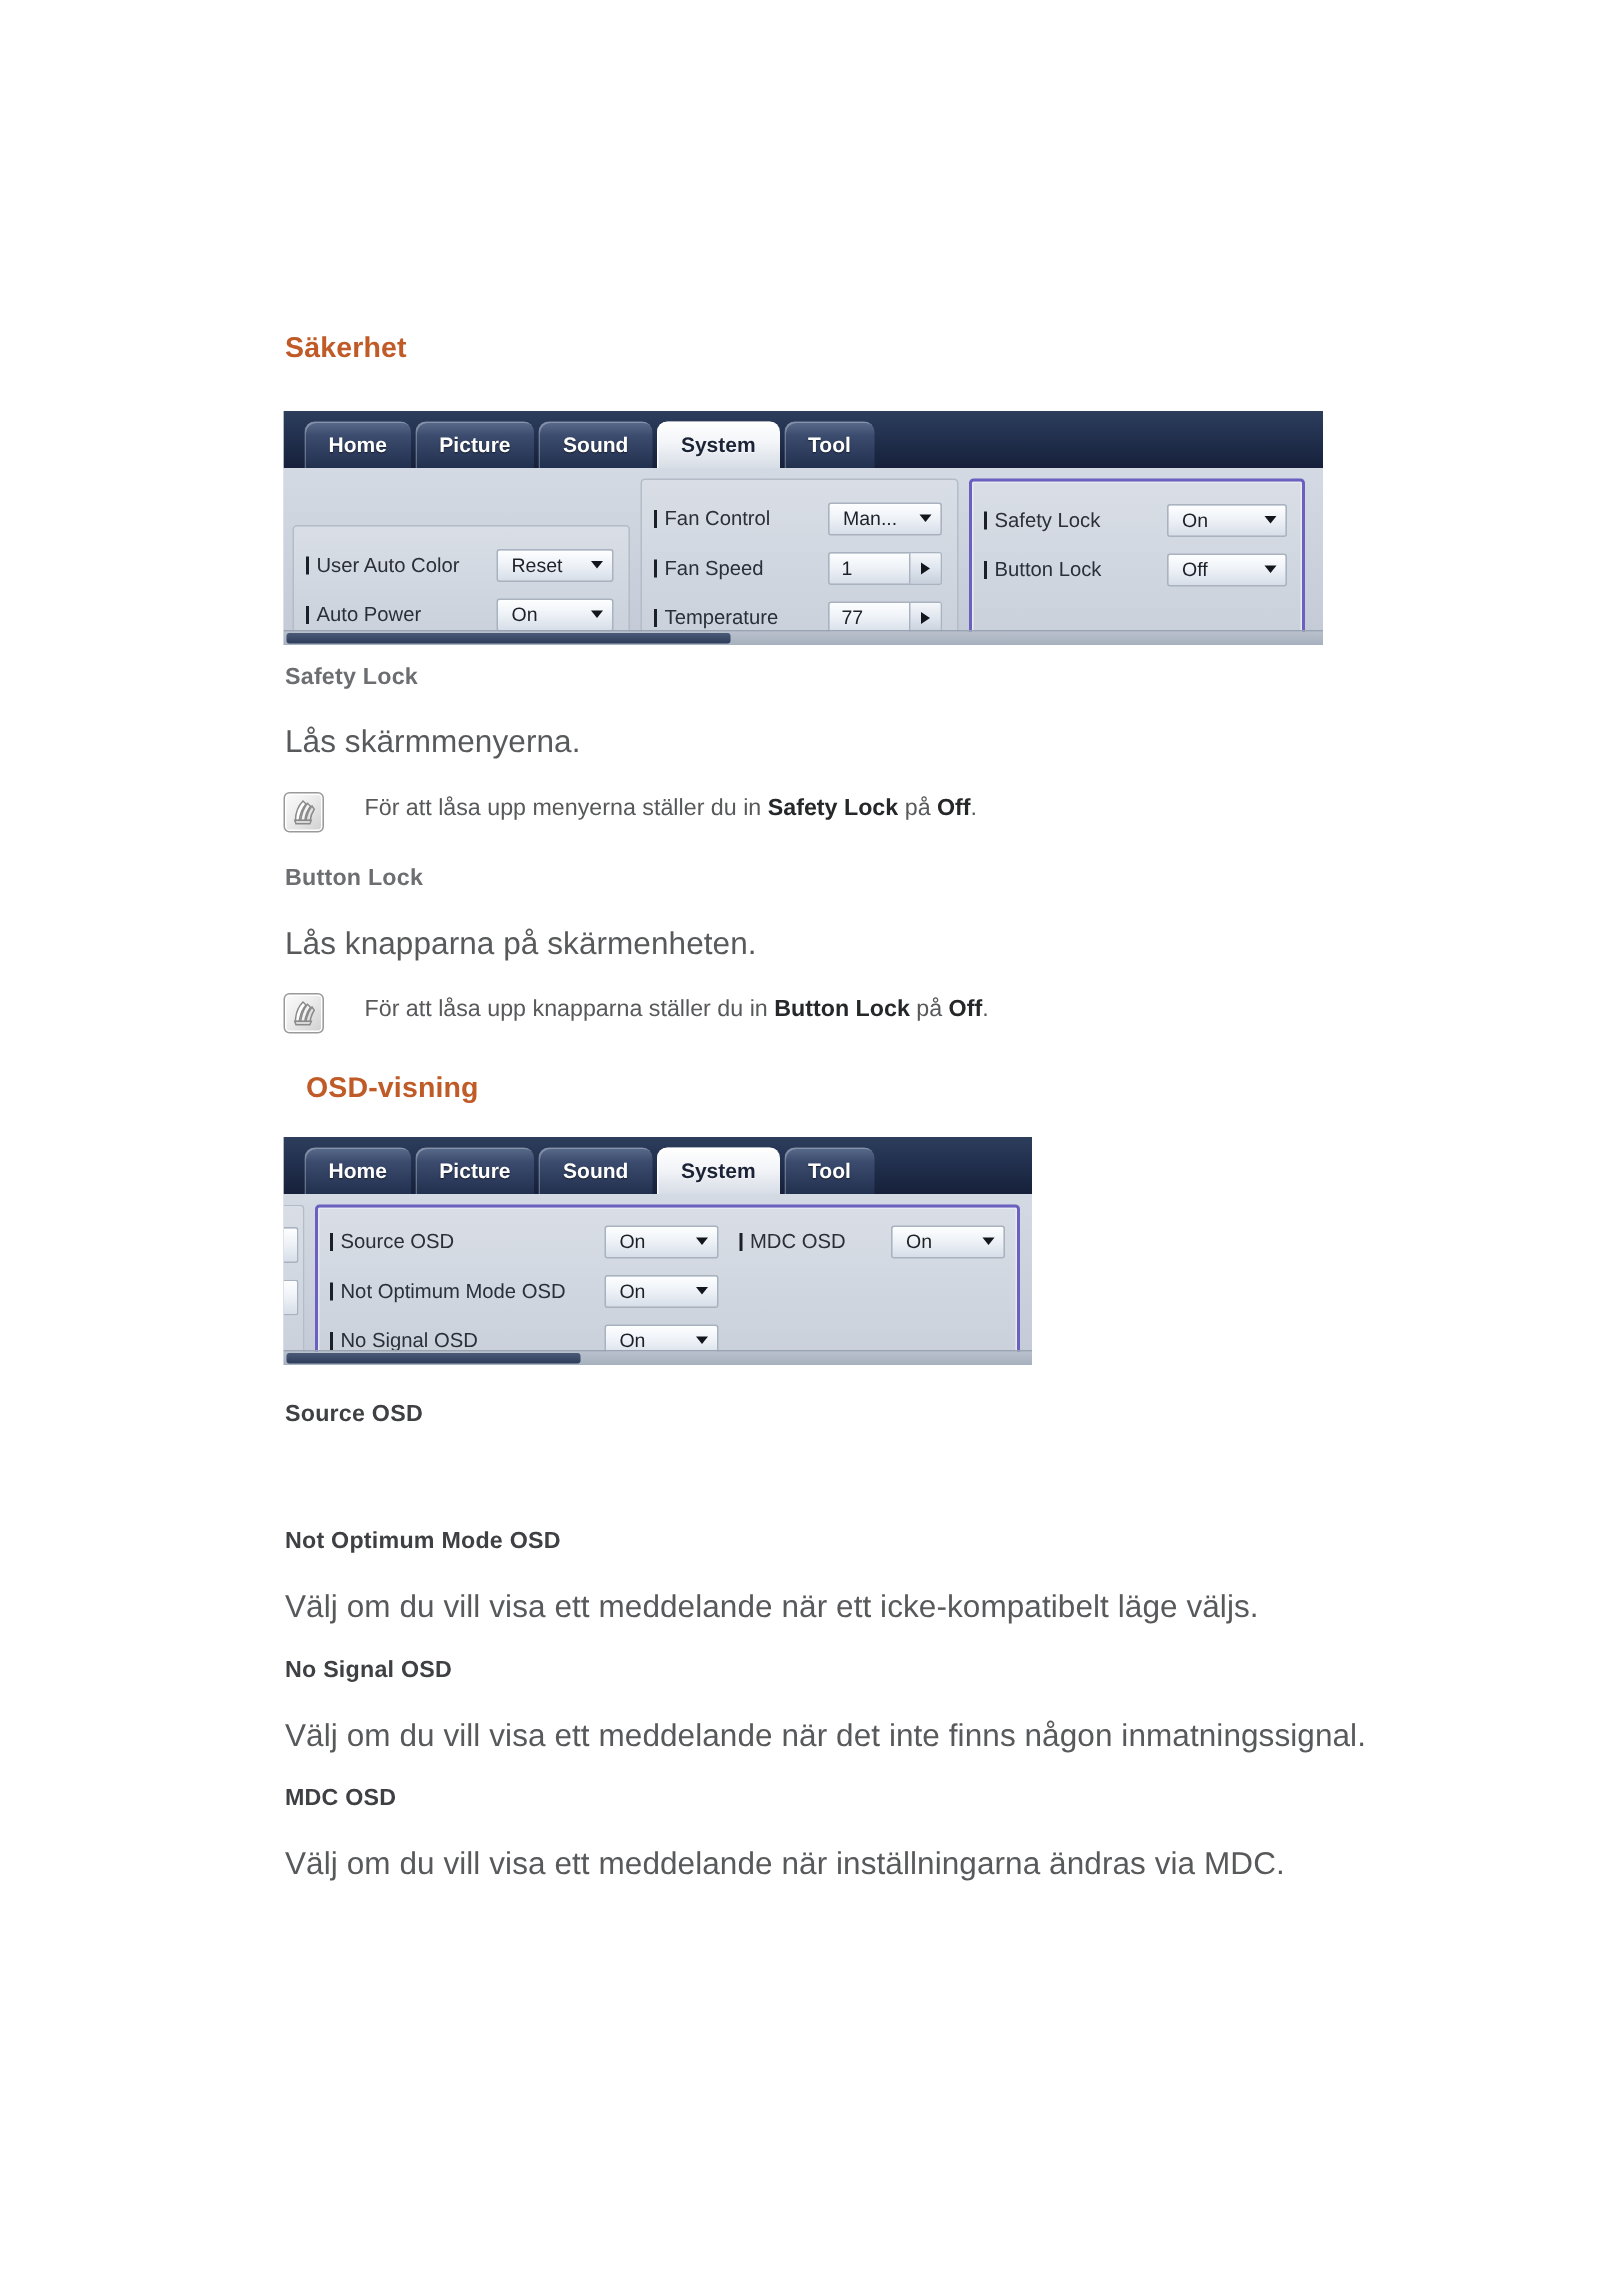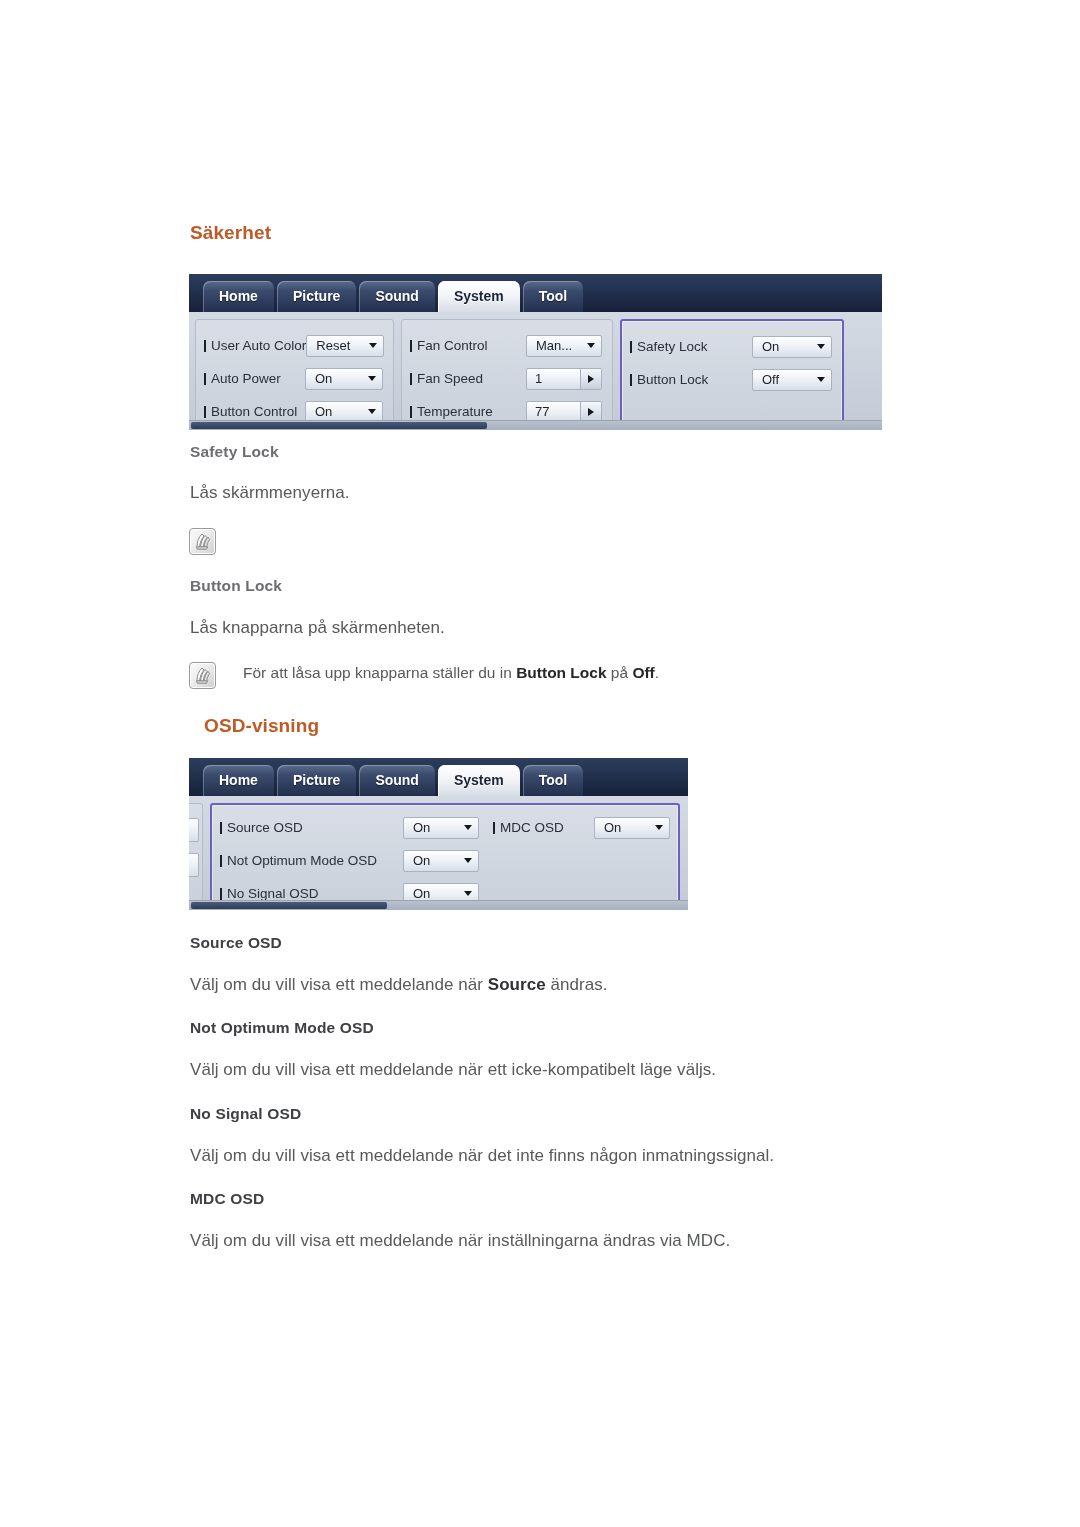--- a/index.html
+++ b/index.html
@@ -23,21 +23,21 @@
     position:absolute;
     color:#6d6e71;
     font-size:15.5px;
     font-weight:bold;
     letter-spacing:.15px;
   }
   .h-sub.dark{color:#3f4044;}
   .p-body{
     position:absolute;
     color:#58595b;
-    font-size:17px;
+    font-size:21px;
     letter-spacing:.05px;
     white-space:nowrap;
   }
   .p-body b{color:#303134;font-weight:bold;}
   .note{
     position:absolute;
     display:flex;
     align-items:flex-start;
   }
   .note-text{
@@ -239,21 +239,21 @@
     <div class="osd-tabs">
       <div class="osd-tab">Home</div>
       <div class="osd-tab">Picture</div>
       <div class="osd-tab">Sound</div>
       <div class="osd-tab active">System</div>
       <div class="osd-tab">Tool</div>
     </div>
 
     <div class="osd-body" style="height:118px;">
 
-      <div class="osd-col" style="width:199px;">
+      <div class="osd-col" style="width:225px;margin-top:31px;">
         <div class="osd-row">
           <div class="osd-label">User Auto Color</div>
           <div class="osd-ctl">
             <div class="osd-select" style="min-width:78px">
               <span class="val">Reset</span>
               <span class="caret-down"></span>
             </div>
           </div>
         </div>
         <div class="osd-row">
@@ -341,20 +341,23 @@
   <div class="p-body" style="left:190px;top:483px;">Lås skärmmenyerna.</div>
 
   <div class="note" style="left:189px;top:528px;">
     <span class="note-icon">
       <svg width="19" height="20" viewBox="0 0 19 20" xmlns="http://www.w3.org/2000/svg">
         <path d="M4 16 C4 10, 6 6, 9 3 L11 5 C8.5 8, 7 11.5, 6.5 16 Z" fill="#ffffff" stroke="#8a8a8a" stroke-width="1"></path>
         <path d="M7.5 16 C8 11, 9.5 7.5, 12 4.5 L14 6.5 C11.8 9.5, 10.6 12.5, 10.2 16 Z" fill="#f2f2f2" stroke="#8a8a8a" stroke-width="1"></path>
         <path d="M11 16 C11.5 12, 12.8 9, 15 6.3 L16.5 8.5 C14.9 11, 14 13.4, 13.8 16 Z" fill="#e2e2e2" stroke="#8a8a8a" stroke-width="1"></path>
         <path d="M3.5 15.8 L14.5 15.8 L13.6 18.2 L4.3 18.2 Z" fill="#d8d8d8" stroke="#8a8a8a" stroke-width="1"></path>
       </svg>
+    </span>
+    <span class="note-text">
+      <span>För att låsa upp menyerna ställer du in </span><b>Safety Lock</b><span> på </span><b>Off</b><span>.</span>
     </span>
   </div>
 
   <div class="h-sub" style="left:190px;top:577px;">Button Lock</div>
   <div class="p-body" style="left:190px;top:618px;">Lås knapparna på skärmenheten.</div>
 
   <div class="note" style="left:189px;top:662px;">
     <span class="note-icon">
       <svg width="19" height="20" viewBox="0 0 19 20" xmlns="http://www.w3.org/2000/svg">
         <path d="M4 16 C4 10, 6 6, 9 3 L11 5 C8.5 8, 7 11.5, 6.5 16 Z" fill="#ffffff" stroke="#8a8a8a" stroke-width="1"></path>
@@ -432,23 +435,20 @@
 
       </div>
     </div>
 
     <div class="osd-scroll">
       <div class="thumb" style="width:196px;"></div>
     </div>
   </div>
 
   <div class="h-sub dark" style="left:190px;top:934px;">Source OSD</div>
-  <div class="p-body" style="left:190px;top:975px;">
-    <span>Välj om du vill visa ett meddelande när </span><b>Source</b><span> ändras.</span>
-  </div>
 
   <div class="h-sub dark" style="left:190px;top:1019px;">Not Optimum Mode OSD</div>
   <div class="p-body" style="left:190px;top:1060px;">
     <span>Välj om du vill visa ett meddelande när ett icke-kompatibelt läge väljs.</span>
   </div>
 
   <div class="h-sub dark" style="left:190px;top:1105px;">No Signal OSD</div>
   <div class="p-body" style="left:190px;top:1146px;">
     <span>Välj om du vill visa ett meddelande när det inte finns någon inmatningssignal.</span>
   </div>

